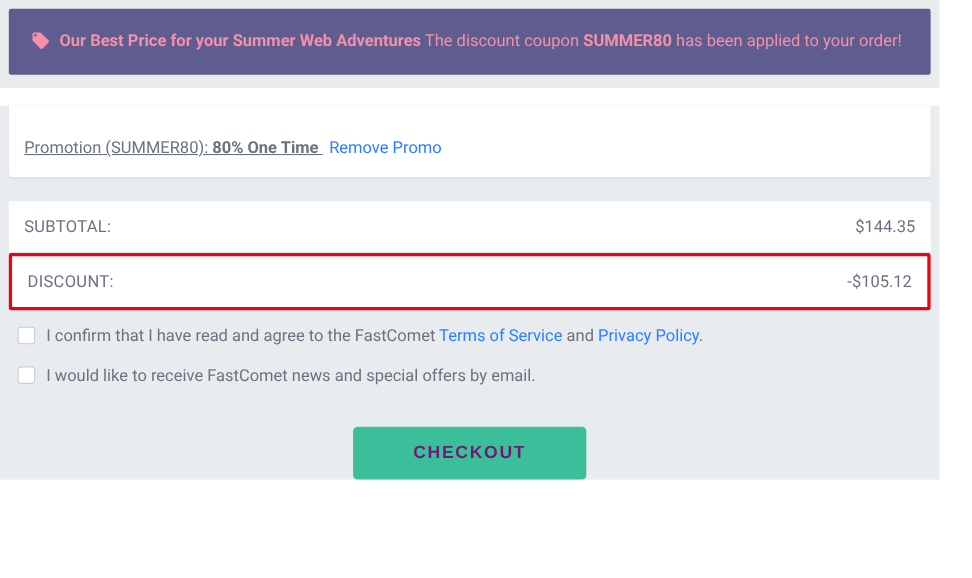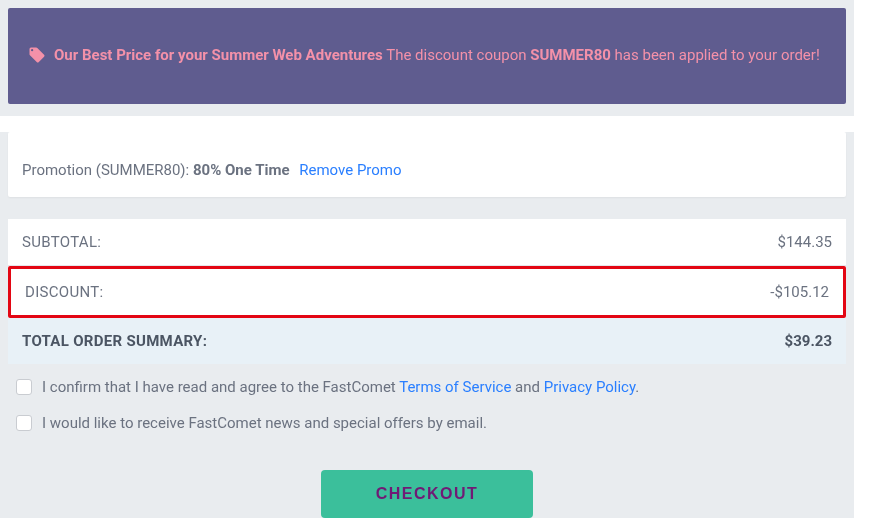--- a/index.html
+++ b/index.html
@@ -10,21 +10,21 @@
       height: 525px;
       overflow: hidden;
     }
     .page { width: 854px; }
     .banner-wrap {
       background: #e9ecef;
       padding: 8px 8px 12px 8px;
     }
     .banner {
       background: #5f5c8f;
-      padding: 36px 20px;
+      padding: 18px 20px;
       border-radius: 2px;
       display: flex;
       align-items: flex-start;
       gap: 8px;
     }
     .banner-icon {
       flex-shrink: 0;
       margin-top: 2px;
     }
     .banner-text {
@@ -40,20 +40,21 @@
     .promo-card {
       background: #fff;
       padding: 28px 14px 18px 14px;
       margin-top: 16px;
       box-shadow: 0 1px 2px rgba(0,0,0,0.05);
       border-radius: 2px;
     }
     .promo-text {
       color: #6b7280;
       font-size: 15px;
+      text-decoration: underline;
     }
     .promo-text .bold { font-weight: 700; }
     .remove-link {
       color: #2a7fff;
       margin-left: 6px;
       cursor: pointer;
       font-size: 15px;
     }
     .summary {
       margin-top: 22px;
@@ -148,24 +149,20 @@
 
     <div class="summary">
       <div class="row">
         <span class="label">SUBTOTAL:</span>
         <span class="value">$144.35</span>
       </div>
       <div class="row discount-row">
         <span class="label">DISCOUNT:</span>
         <span class="value">-$105.12</span>
       </div>
-      <div class="row total-row">
-        <span class="label">TOTAL ORDER SUMMARY:</span>
-        <span class="value">$39.23</span>
-      </div>
     </div>
 
     <div class="form-checks">
       <div class="check-line">
         <span class="checkbox"></span>
         <span>
           <span>I confirm that I have read and agree to the FastComet </span><a>Terms of Service</a><span> and </span><a>Privacy Policy</a><span>.</span>
         </span>
       </div>
       <div class="check-line">

